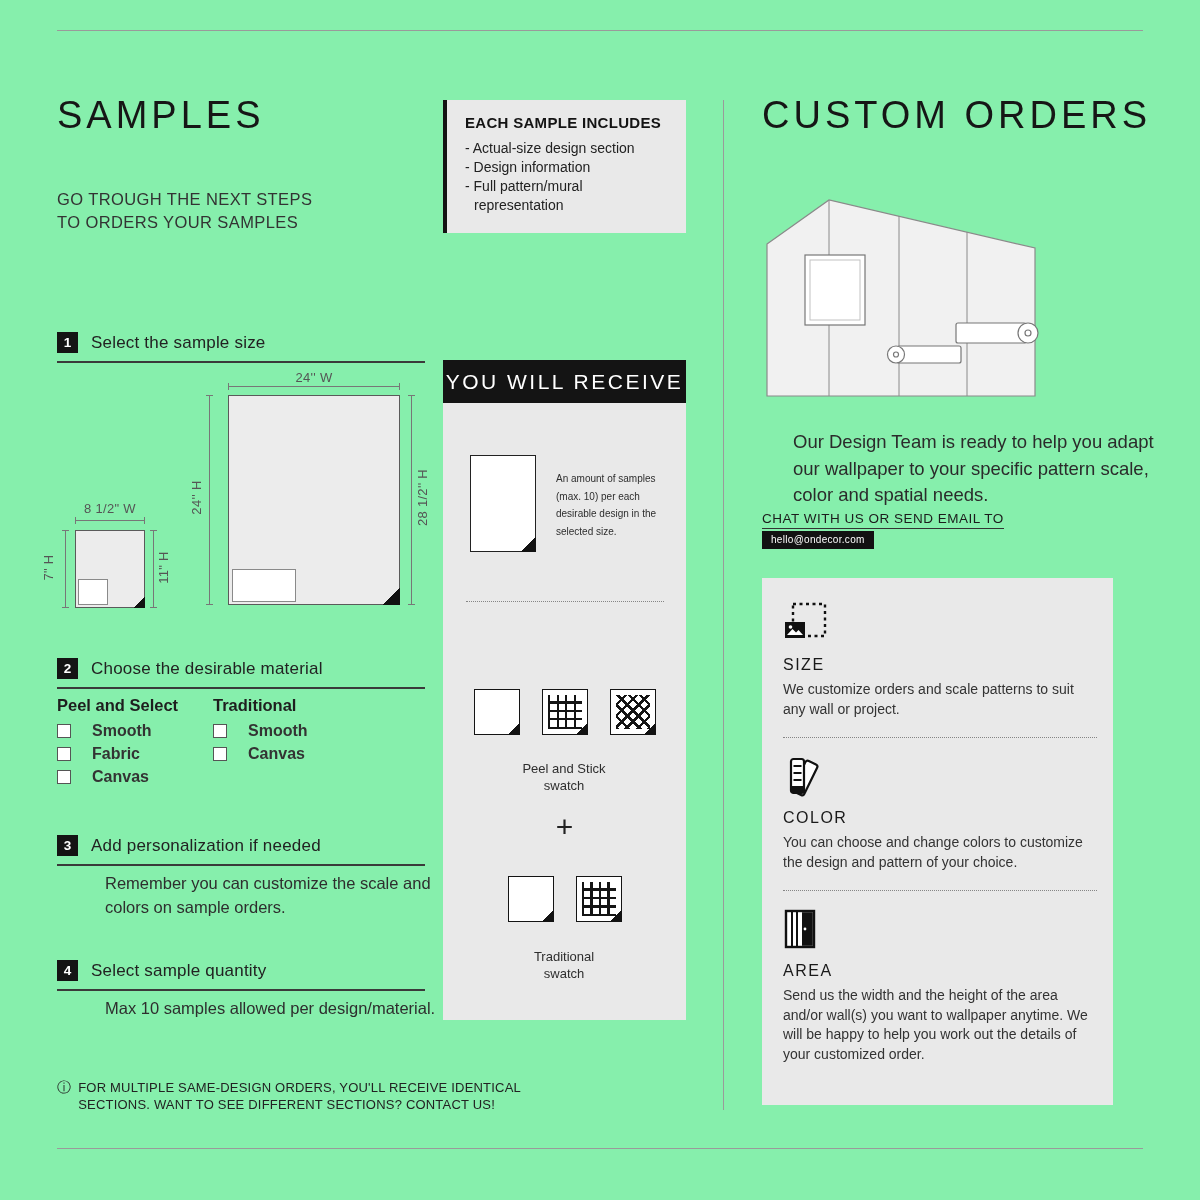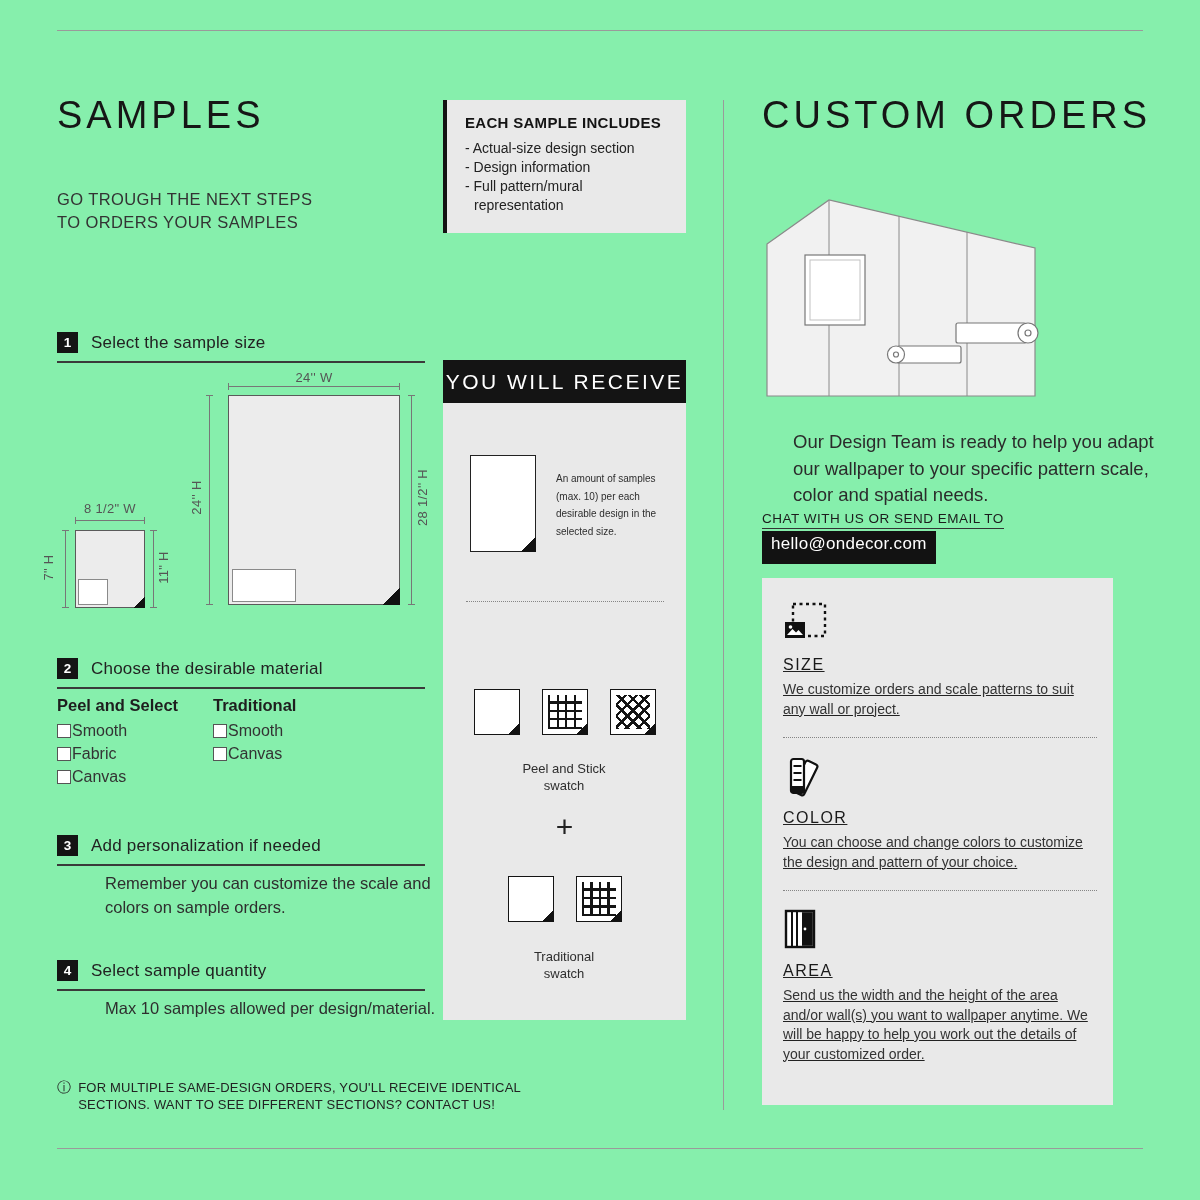--- a/index.html
+++ b/index.html
@@ -23,21 +23,21 @@
   .fold { position:absolute; right:-1px; bottom:-1px; background:linear-gradient(to bottom right, rgba(0,0,0,0) 49%, #121212 50%); }
 
   .dim-h { position:absolute; height:7px; border-left:1px solid #777; border-right:1px solid #777;
            background:linear-gradient(#777,#777) 0 50% / 100% 1px no-repeat; }
   .dim-v { position:absolute; width:7px; border-top:1px solid #777; border-bottom:1px solid #777;
            background:linear-gradient(#777,#777) 50% 0 / 1px 100% no-repeat; }
   .dim-label { position:absolute; font-size:13px; color:#555; letter-spacing:0.3px; text-align:center; }
   .rot { transform:rotate(-90deg); }
 
   .mat-title { position:absolute; font-size:16.5px; font-weight:700; color:#1e1e1e; }
-  .check-row { position:absolute; display:flex; align-items:center; gap:1px; font-size:16px; color:#333; }
+  .check-row { position:absolute; display:flex; align-items:center; gap:21px; font-size:16px; color:#333;font-weight:bold; }
   .checkbox { width:12px; height:12px; border:1.6px solid #555; background:#fff; flex:none; }
 
   .note { position:absolute; font-size:16.5px; line-height:24px; color:#2e2e2e;margin-left:48px; }
 
   .footer-note { position:absolute; left:57px; top:1079px; width:478px; display:flex; gap:7px; font-size:13px; line-height:17px; color:#222; letter-spacing:0.2px; }
   .info-glyph { font-size:14px; line-height:17px; flex:none; }
 
   .includes { position:absolute; left:443px; top:100px; width:243px; box-sizing:border-box; background:#e9e9e9; border-left:4px solid #141414; padding:14px 12px 18px 18px; }
   .inc-title { font-size:15px; font-weight:700; letter-spacing:0.3px; color:#141414; margin-bottom:8px; }
   .inc-item { font-size:14px; line-height:19px; color:#222; padding-left:9px; text-indent:-9px; }
@@ -55,23 +55,23 @@
   .swatch { position:relative; width:46px; height:46px; background:#fff; border:1.5px solid #141414; box-sizing:border-box; flex:none; }
   .swatch-pattern { position:absolute; inset:5px; }
   .grid-pat { background-image:repeating-linear-gradient(0deg,#141414 0 2.4px,transparent 2.4px 8.5px),repeating-linear-gradient(90deg,#141414 0 2.4px,transparent 2.4px 8.5px); }
   .hatch-pat { background-image:repeating-linear-gradient(45deg,#141414 0 2.4px,transparent 2.4px 8px),repeating-linear-gradient(-45deg,#141414 0 2.4px,transparent 2.4px 8px); }
   .swatch .fold { width:12px; height:12px; }
   .swatch-caption { position:absolute; text-align:center; font-size:13px; line-height:17px; color:#2e2e2e; }
   .plus-sign { position:absolute; left:443px; top:810px; width:243px; text-align:center; font-size:30px; color:#222; }
 
   .custom-intro { position:absolute; left:762px; top:429px; width:362px; font-size:18.5px; line-height:26.5px; color:#2b2b2b;margin-left:31px; }
   .chat-label { position:absolute; left:762px; top:511px; font-size:13.5px; letter-spacing:0.5px; color:#1c1c1c; border-bottom:1px solid #333; padding-bottom:2px; }
-  .email-chip { position:absolute; left:762px; top:531px; background:#121212; color:#fff; font-size:17px; letter-spacing:0.3px; padding:3px 9px 10px; }
-
-  .features-panel { position:absolute; left:762px; top:578px; width:351px; height:527px; background:#e9e9e9; box-sizing:border-box; padding:24px 16px 0 21px; overflow:hidden;text-decoration:underline; }
+  .email-chip { position:absolute; left:762px; top:531px; background:#121212; color:#fff; font-size:10px; letter-spacing:0.3px; padding:3px 9px 4px; }
+
+  .features-panel { position:absolute; left:762px; top:578px; width:351px; height:527px; background:#e9e9e9; box-sizing:border-box; padding:24px 16px 0 21px; overflow:hidden; }
   .f-icon { display:block; height:42px; }
   .f-heading { font-size:16px; letter-spacing:1.5px; color:#1a1a1a; margin:12px 0 6px; font-weight:500; }
   .f-text { font-size:14px; line-height:19.5px; color:#333; }
   .f-divider { border-top:1px dotted #858585; margin:18px 0 17px; }
 
   .illus { position:absolute; left:763px; top:196px; }
 </style>
 </head>
 <body>
 

